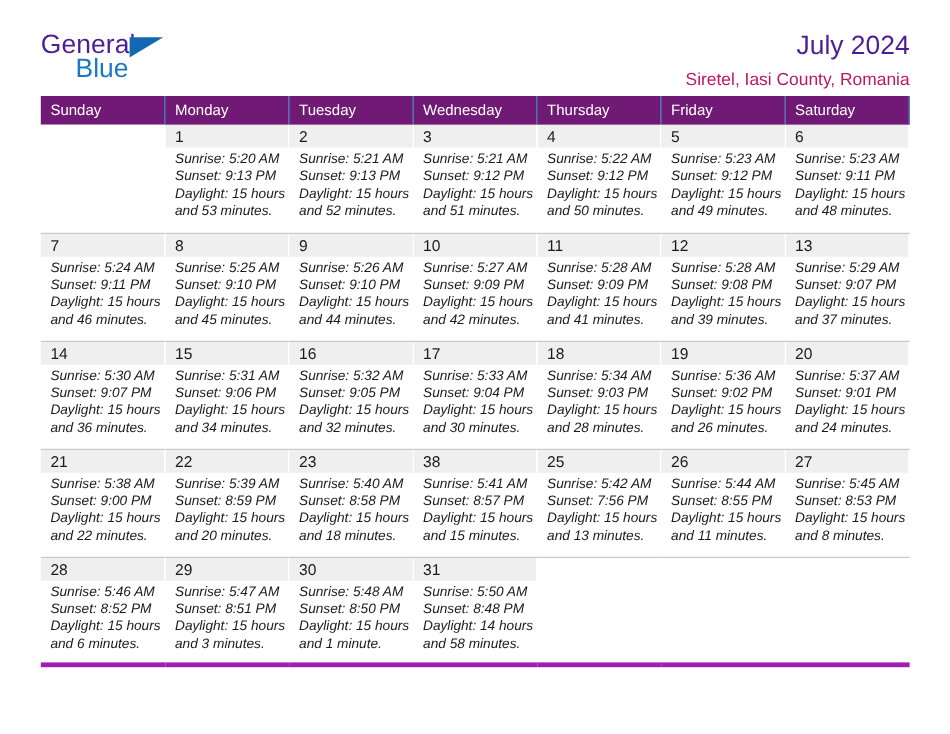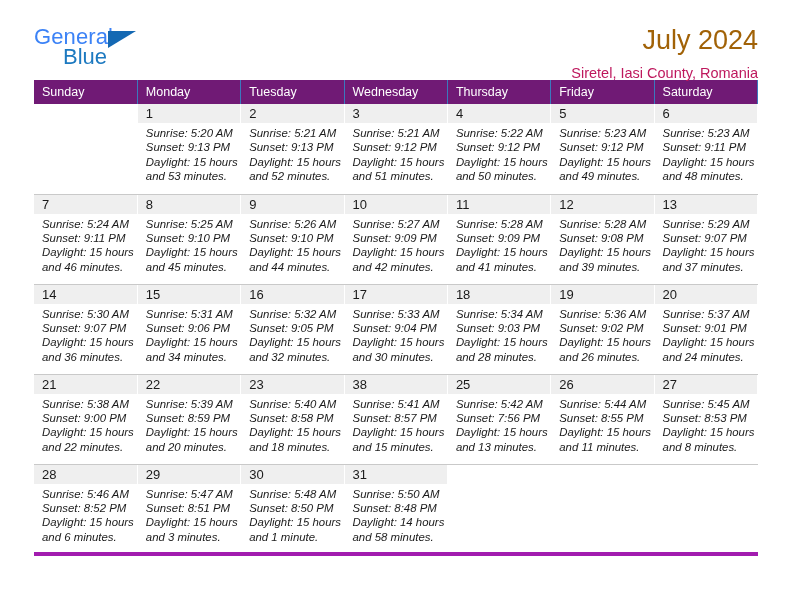--- a/index.html
+++ b/index.html
@@ -38,21 +38,21 @@
     width: 120px;
     height: 46px;
     line-height: 1;
     user-select: none;
   }
   .logo-general {
     position: absolute;
     left: 0;
     top: 0;
     font-size: 22px;
-    color: #3b82f6;
+    color: #4c1d95;
     letter-spacing: .1px;
   }
   .logo-tri {
     position: absolute;
     left: 74px;
     top: 5px;
     width: 0;
     height: 0;
     border-left: 28px solid #1468b3;
     border-bottom: 17px solid transparent;
@@ -63,22 +63,22 @@
     top: 20px;
     font-size: 22px;
     color: #1c79c0;
   }
 
   .titles {
     text-align: right;
     padding-top: 0;
   }
   .cal-title {
-    font-size: 27px;
-    color: #a16207;
+    font-size: 22px;
+    color: #4c1d95;
     line-height: 1.1;
     white-space: nowrap;
   }
   .cal-subtitle {
     margin-top: 9px;
     font-size: 14.5px;
     color: #be185d;
     white-space: nowrap;
   }
 

